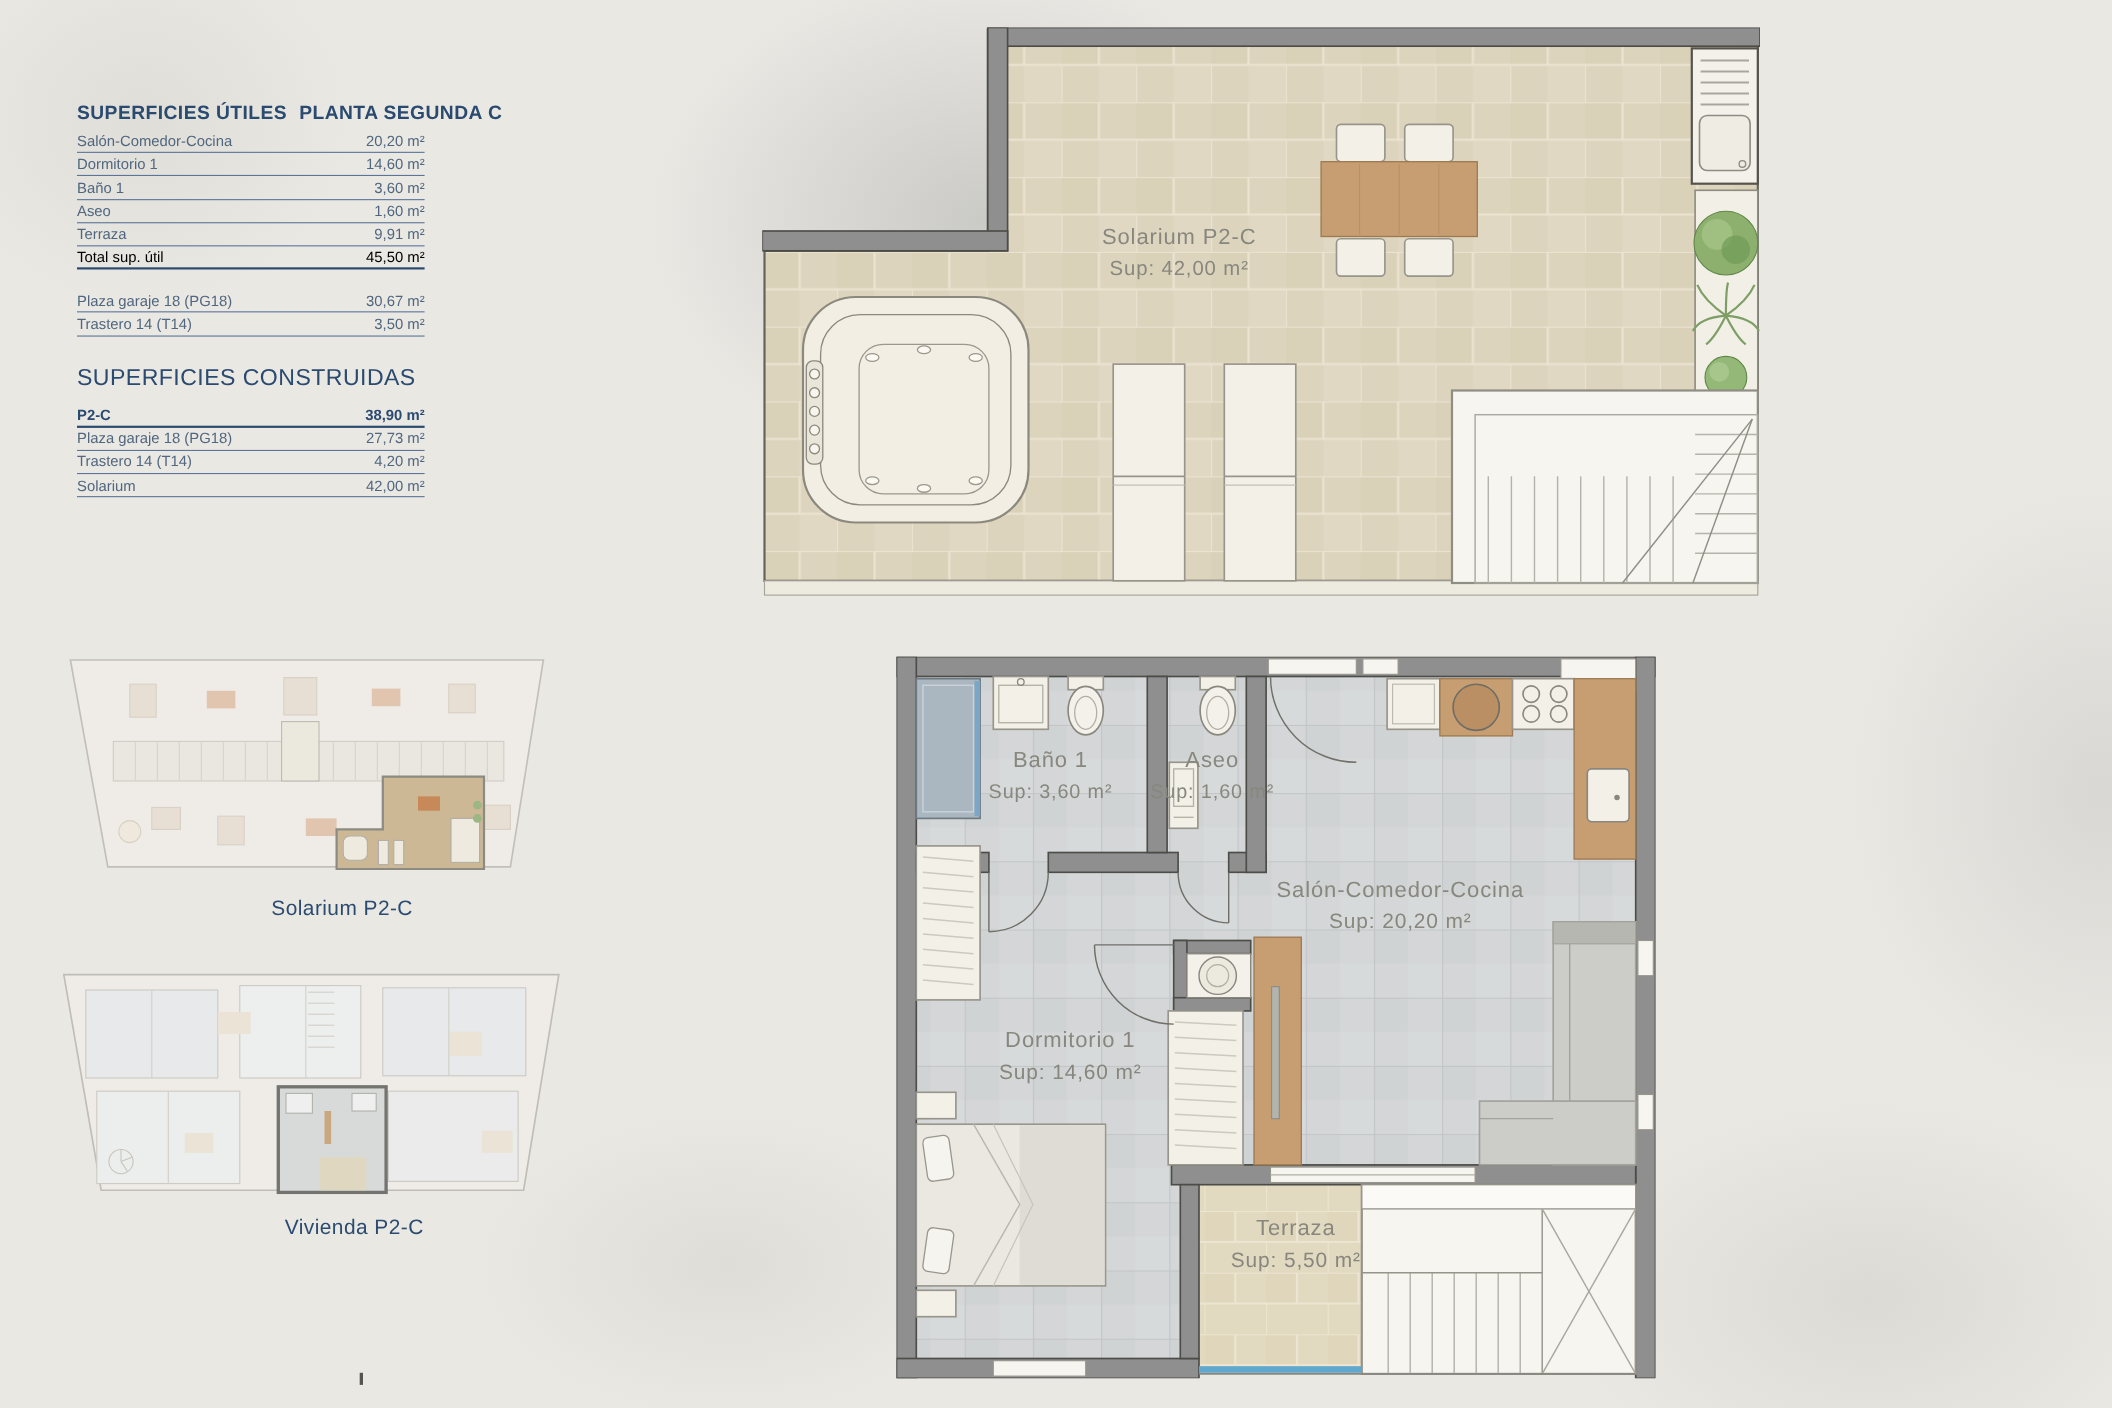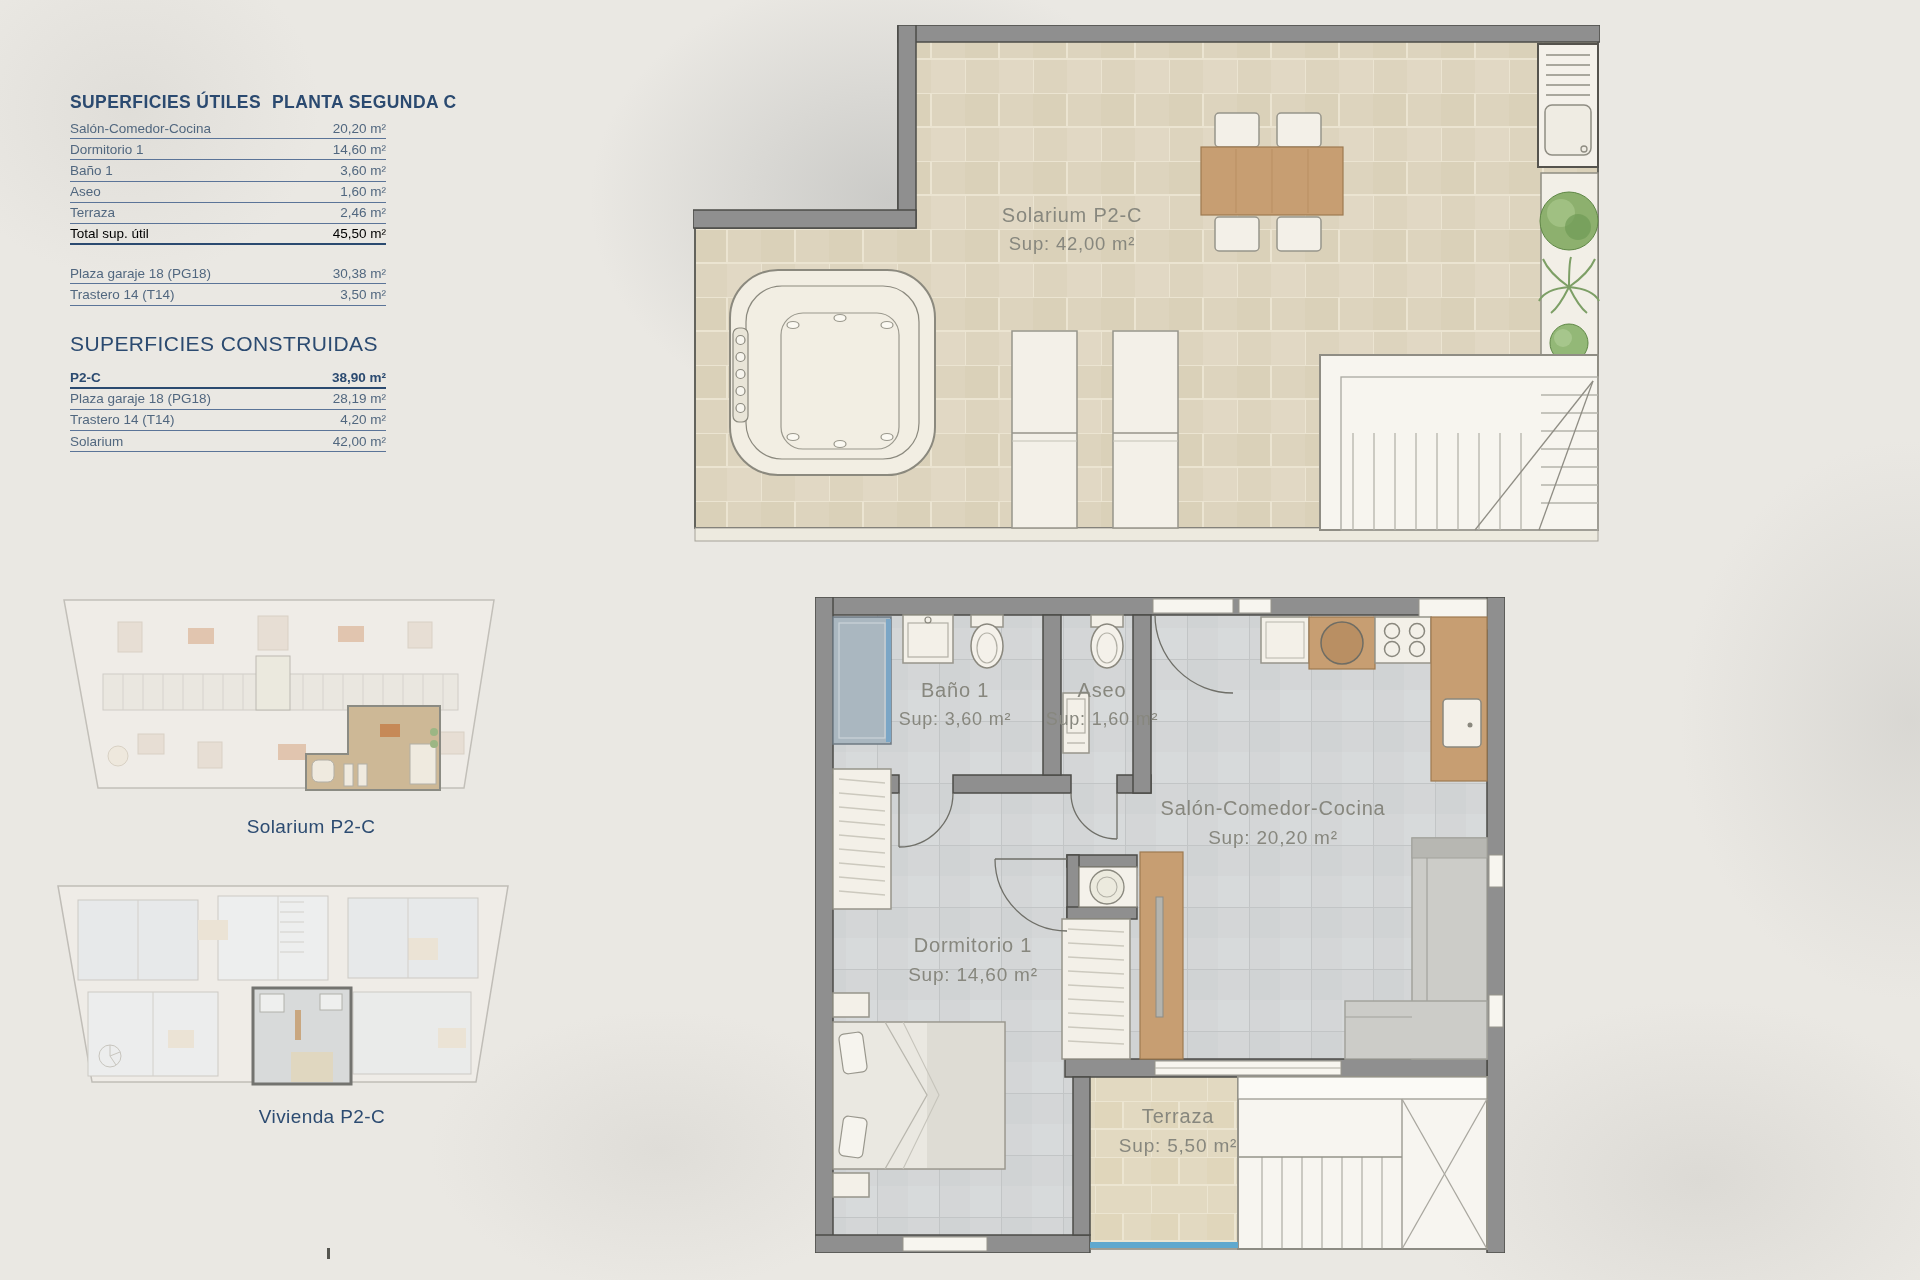--- a/index.html
+++ b/index.html
@@ -64,48 +64,48 @@
   <div class="trow">
     <span>Baño 1</span>
     <span class="val">3,60 m²</span>
   </div>
   <div class="trow">
     <span>Aseo</span>
     <span class="val">1,60 m²</span>
   </div>
   <div class="trow">
     <span>Terraza</span>
-    <span class="val">2,46 m²</span>
+    <span class="val">9,91 m²</span>
   </div>
   <div class="trow total">
     <span>Total sup. útil</span>
     <span class="val">45,50 m²</span>
   </div>
 
   <div class="tgap-s"></div>
 
   <div class="trow">
     <span>Plaza garaje 18 (PG18)</span>
-    <span class="val">30,38 m²</span>
+    <span class="val">30,67 m²</span>
   </div>
   <div class="trow">
     <span>Trastero 14 (T14)</span>
     <span class="val">3,50 m²</span>
   </div>
 
   <div class="tgap-m"></div>
   <div class="t-title2">SUPERFICIES CONSTRUIDAS</div>
 
   <div class="trow strong">
     <span>P2-C</span>
     <span class="val">38,90 m²</span>
   </div>
   <div class="trow">
     <span>Plaza garaje 18 (PG18)</span>
-    <span class="val">28,19 m²</span>
+    <span class="val">27,73 m²</span>
   </div>
   <div class="trow">
     <span>Trastero 14 (T14)</span>
     <span class="val">4,20 m²</span>
   </div>
   <div class="trow">
     <span>Solarium</span>
     <span class="val">42,00 m²</span>
   </div>
 </section>

